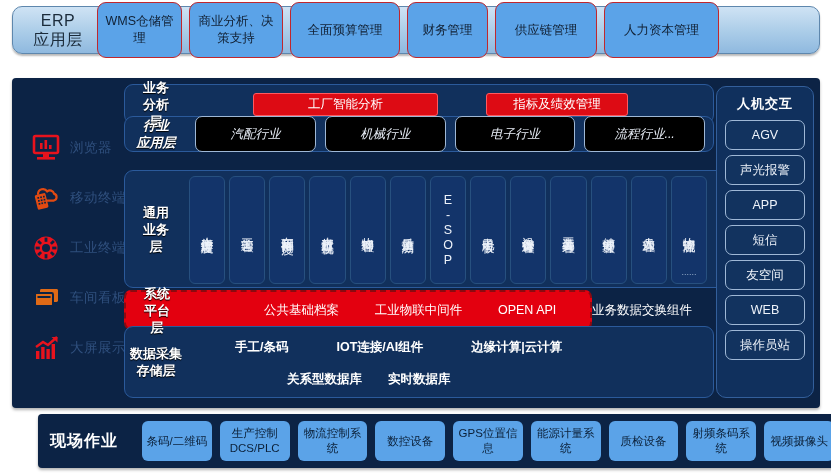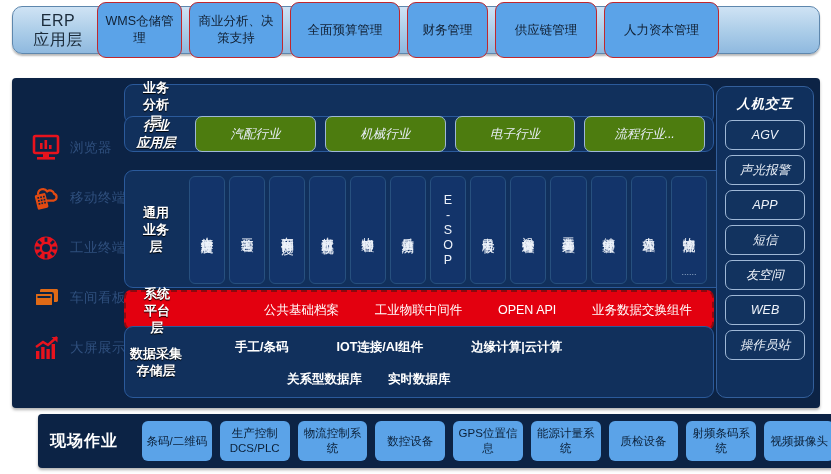--- a/index.html
+++ b/index.html
@@ -87,21 +87,21 @@
   .rp2{width:142px}
 
   
   .band-ia{top:38px;width:590px;height:36px;font-style:italic;}
   .ia-items{
     position:absolute;left:70px;top:0;height:100%;width:516px;
     display:flex;align-items:center;gap:9px;padding-right:6px;box-sizing:border-box;
   }
   .ia-item{
     flex:1;height:34px;border:1px solid #9fb8d6;border-radius:7px;
-    background:#4d7c0f;color:#e8eef7;font-size:12.5px;
+    background:#000000;color:#e8eef7;font-size:12.5px;
     display:flex;align-items:center;justify-content:center;
   }
 
   
   .band-gb{top:92px;width:643px;height:118px;}
   .gb-items{
     position:absolute;left:64px;top:5px;height:108px;width:522px;
     display:flex;align-items:stretch;gap:4px;padding-right:4px;box-sizing:border-box;
   }
   .gb-item{
@@ -111,21 +111,21 @@
     display:flex;align-items:center;justify-content:center;
     padding:4px 0;box-sizing:border-box;position:relative;
   }
   .gb-item .dots{
     position:absolute;bottom:3px;left:0;right:0;text-align:center;
     writing-mode:horizontal-tb;font-size:9px;color:#9ab0cc;letter-spacing:0;
   }
 
   
   .band-sp{
-    top:212px;width:590px;height:40px;
+    top:212px;width:468px;height:40px;
     background:#e3000f;border:2px dashed #8d0a10;border-radius:7px;
   }
   .sp-items{
     position:absolute;left:66px;top:0;height:100%;width:524px;
     display:flex;align-items:center;justify-content:space-around;
     padding:0 6px 0 54px;box-sizing:border-box;
   }
   .sp-txt{color:#ffffff;font-size:12.5px;white-space:nowrap;}
 
   
@@ -134,21 +134,21 @@
   .da-row{display:flex;align-items:center;}
   .da-row1{position:absolute;left:44px;top:12px;gap:48px;}
   .da-row2{position:absolute;left:96px;top:44px;gap:26px;}
   .da-txt{color:#ffffff;font-size:12.5px;font-weight:bold;white-space:nowrap;}
 
   
   .right-rail{
     position:absolute;right:6px;top:8px;width:98px;height:312px;
     background:#10305d;border:1px solid #335f9b;border-radius:10px;
     display:flex;flex-direction:column;align-items:center;gap:5px;
-    padding:8px 0;box-sizing:border-box;font-style:italic;
+    padding:8px 0;box-sizing:border-box;
   }
   .rr-title{color:#ffffff;font-size:13px;font-weight:bold;margin-bottom:2px;letter-spacing:1px;}
   .rr-item{
     width:78px;height:28px;border:1px solid #9fb8d6;border-radius:7px;
     background:#12335f;color:#eef3fa;font-size:12.5px;
     display:flex;align-items:center;justify-content:center;
   }
 
   
   .bottom-bar{
@@ -265,20 +265,24 @@
 
     </div>
 
     <div class="content">
 
       <div class="band band-ba">
         <div class="band-label">
           <span>业务</span>
           <span>分析</span>
           <span>层</span>
+        </div>
+        <div class="ba-items">
+          <div class="red-pill rp1">工厂智能分析</div>
+          <div class="red-pill rp2">指标及绩效管理</div>
         </div>
       </div>
 
       <div class="band band-ia">
         <div class="band-label">
           <span>行业</span>
           <span>应用层</span>
         </div>
         <div class="ia-items">
           <div class="ia-item">汽配行业</div>

